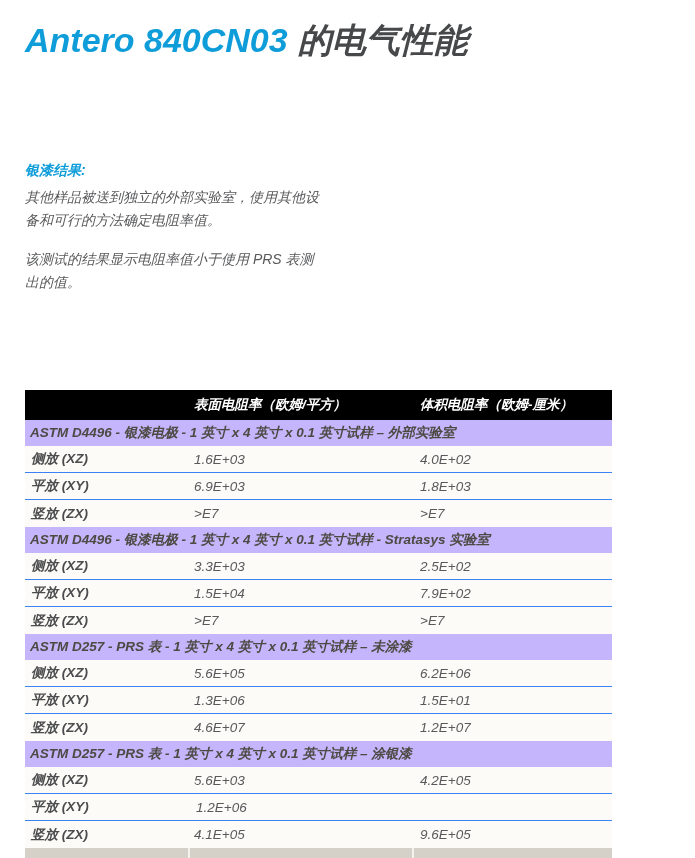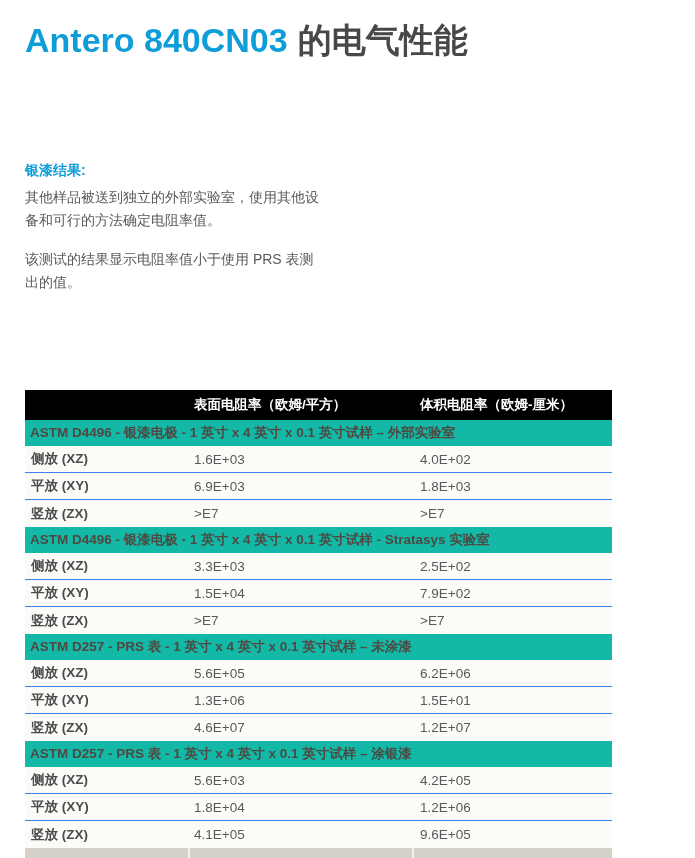--- a/index.html
+++ b/index.html
@@ -1,39 +1,39 @@
 <!DOCTYPE html>
 <html><head>
 <meta charset="utf-8">
 <style>
   html,body{margin:0;padding:0;background:#ffffff;}
   .page{
     position:relative;width:670px;height:858px;background:#ffffff;overflow:hidden;
-    font-family:"Liberation Sans","DejaVu Sans",sans-serif;color:#58595b;
+    font-family:"Liberation Sans","DejaVu Sans",sans-serif;color:#58595b;font-style:italic;
   }
   
   .title{position:absolute;left:25px;top:22px;margin:0;font-size:34px;line-height:36px;font-weight:bold;white-space:nowrap;}
   .title .brand{color:#0f9dda;}
   .title .rest{color:#47484a;margin-left:10px;}
   
   .heading{position:absolute;left:25px;top:162px;font-size:14px;font-weight:bold;color:#0f9dda;}
   
   .columns{position:absolute;left:25px;top:186px;display:flex;}
   .col{font-size:14px;line-height:23px;color:#58595b;}
   .col-left{width:302px;margin-right:8px;}
   .col-right{width:292px;}
   .col p{margin:0 0 16px 0;}
   
   .table{position:absolute;left:25px;top:390px;width:587px;font-size:13.5px;}
   .thead{display:flex;align-items:center;height:30px;background:#000000;color:#ffffff;font-weight:bold;}
   .c0{width:163px;padding-left:6px;box-sizing:border-box;}
   .c1{width:224px;padding-left:6px;box-sizing:border-box;}
   .c2{width:200px;padding-left:8px;box-sizing:border-box;}
   .sec-header{
-    height:26px;line-height:26px;background:#14b8a6;color:#4c4a42;
+    height:26px;line-height:26px;background:#c4b5fd;color:#4c4a42;
     font-weight:bold;padding-left:5px;box-sizing:border-box;white-space:nowrap;overflow:hidden;
   }
   .row{display:flex;align-items:center;height:27px;background:#fdfbf7;box-sizing:border-box;color:#58595b;}
   .row.sep{border-bottom:1px solid #3b82f6;}
   .row .c0{font-weight:bold;color:#4b4c4e;}
   .partial-bar{position:relative;height:12px;background:#d5d1c9;}
   .vline{position:absolute;top:0;bottom:0;width:2px;background:#f5f3ee;}
   .v1{left:163px;}
   .v2{left:387px;}
 </style>
@@ -109,21 +109,20 @@
           <div class="c2">1.2E+07</div>
         </div>
         <div class="sec-header">ASTM D257 - PRS 表 - 1 英寸 x 4 英寸 x 0.1 英寸试样 – 涂银漆</div>
         <div class="row sep">
           <div class="c0">侧放 (XZ)</div>
           <div class="c1">5.6E+03</div>
           <div class="c2">4.2E+05</div>
         </div>
         <div class="row sep">
           <div class="c0">平放 (XY)</div>
-          <div class="c1">1.8E+04</div>
           <div class="c2">1.2E+06</div>
         </div>
         <div class="row">
           <div class="c0">竖放 (ZX)</div>
           <div class="c1">4.1E+05</div>
           <div class="c2">9.6E+05</div>
         </div>
       </div>
     <div class="partial-bar">
       <div class="vline v1"></div>

